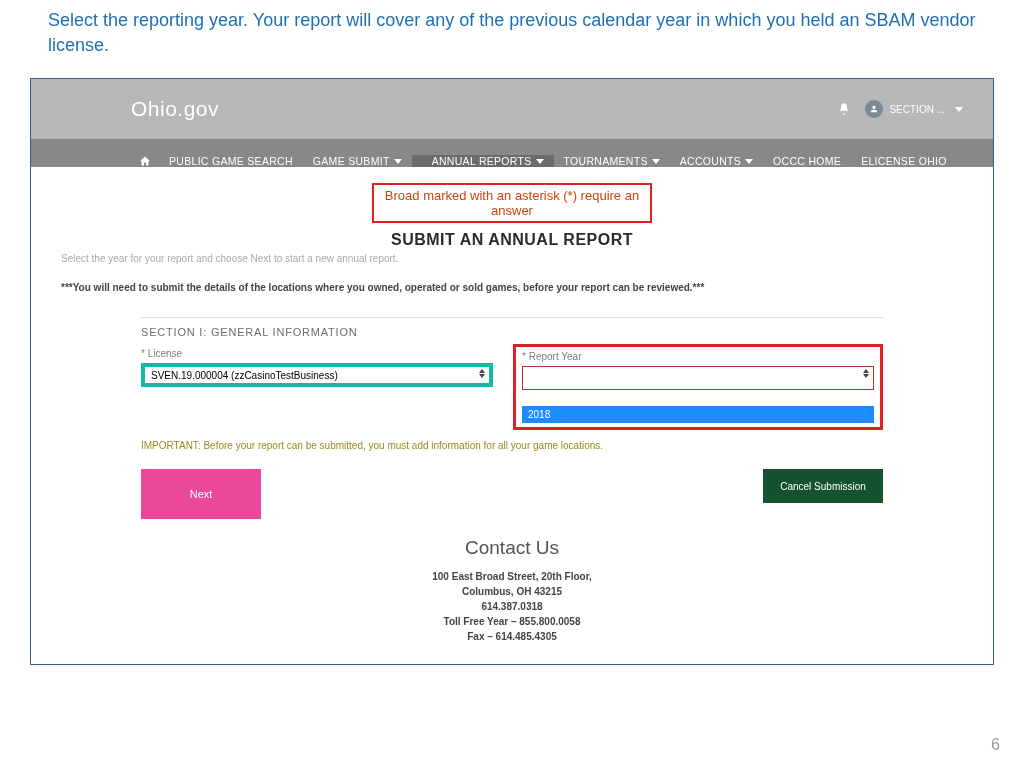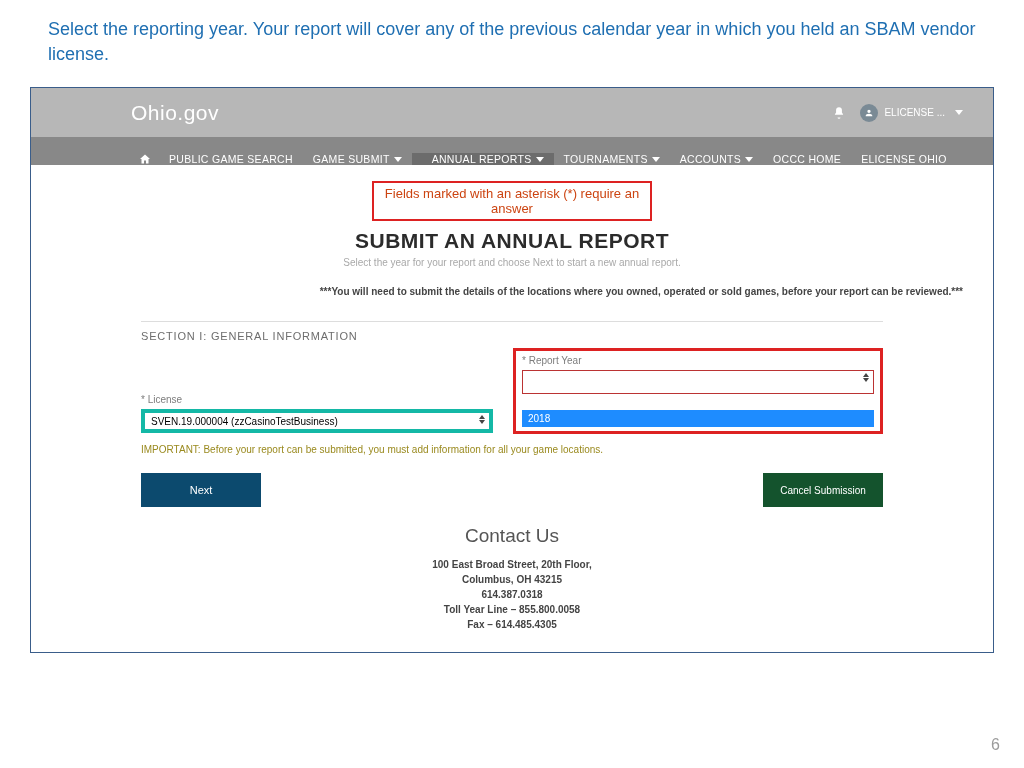--- a/index.html
+++ b/index.html
@@ -1,54 +1,54 @@
 <!DOCTYPE html>
 <html><head>
 <meta charset="utf-8">
 <style>
   * { box-sizing: border-box; margin: 0; padding: 0; }
   body { font-family: Arial, Helvetica, sans-serif; width: 1024px; height: 768px; background: #fff; position: relative; }
-  .instruction { color: #1f6fb2; font-size: 18px; padding: 17px 48px 12px 48px; line-height: 1.4; }
+  .instruction { color: #1f6fb2; font-size: 18px; padding: 8px 48px 12px 48px; line-height: 1.4; }
   .frame { margin: 8px 30px 0 30px; border: 1px solid #3a5d8a; background: #fff; }
-  .topbar { background: #b7b7b7; height: 49px; display: flex; align-items: center; padding: 0 30px; }
+  .topbar { background: #b7b7b7; height: 60px; display: flex; align-items: center; padding: 0 30px; }
   .brand { color: #fff; font-size: 21px; font-weight: 300; letter-spacing: .5px; flex: 0 0 auto; margin-left: 70px; }
   .top-spacer { flex: 1; }
   .bell { width: 14px; height: 14px; display: inline-block; margin-right: 14px; }
   .bell svg { fill: #fff; }
   .user-chip { display: inline-flex; align-items: center; gap: 6px; color: #fff; font-size: 10px; }
   .avatar { width: 18px; height: 18px; border-radius: 50%; background: #7a8a95; display: inline-flex; align-items: center; justify-content: center; }
   .avatar svg { fill: #fff; width: 10px; height: 10px; }
   .caret { width: 0; height: 0; border-left: 4px solid transparent; border-right: 4px solid transparent; border-top: 5px solid #fff; display: inline-block; margin-left: 4px; }
   .navbar { background: #888; height: 28px; display: flex; align-items: flex-end; padding-left: 100px; }
   .nav-home { width: 28px; display: flex; align-items: center; justify-content: center; }
   .nav-home svg { fill: #fff; width: 12px; height: 12px; }
   .nav-item { color: #fff; font-size: 10.5px; padding: 0 10px; display: flex; align-items: center; gap: 4px; letter-spacing: .3px; white-space: nowrap; }
   .nav-item.active { background: #6c6c6c; padding-left: 20px; }
   .chev { width: 0; height: 0; border-left: 4px solid transparent; border-right: 4px solid transparent; border-top: 5px solid #fff; display: inline-block; }
   .content { padding: 10px 30px 20px 30px; }
   .req-box { border: 2px solid #d22; color: #c41; font-size: 13px; text-align: center; width: 280px; margin: 6px auto 8px auto; padding: 3px 6px; }
-  .page-title { text-align: center; font-size: 21px; font-weight: 700; letter-spacing: .5px; color: #2b2b2b; }
-  .page-sub { text-align: center; font-size: 10px; color: #a9a9a9; margin-top: 4px; }
-  .note-bold { text-align: right; font-size: 10px; font-weight: 700; color: #444; margin-top: 18px; }
+  .page-title { text-align: center; font-size: 16px; font-weight: 700; letter-spacing: .5px; color: #2b2b2b; }
+  .page-sub { font-size: 10px; color: #a9a9a9; margin-top: 4px; }
+  .note-bold { text-align: left; font-size: 10px; font-weight: 700; color: #444; margin-top: 18px; }
   .section-wrap { margin: 24px 80px 0 80px; }
   .hr { border: 0; border-top: 1px solid #ddd; margin-bottom: 8px; }
   .section-title { font-size: 11px; color: #6d6d6d; letter-spacing: .8px; margin-bottom: 10px; }
   .row { display: flex; gap: 20px; align-items: flex-start; position: relative; }
-  .col { flex: 1; margin-top: 42px; }
+  .col { flex: 1; }
   .lbl { font-size: 10px; color: #7d7d7d; margin-bottom: 4px; display: block; }
   .sel { width: 100%; height: 24px; border: 4px solid #14b8a6; font-size: 10px; padding: 0 18px 0 6px; background: #fff; position: relative; display: flex; align-items: center; }
   .spin { position: absolute; right: 4px; top: 2px; display: flex; flex-direction: column; gap: 1px; }
   .spin .t { width: 0; height: 0; border-left: 3px solid transparent; border-right: 3px solid transparent; border-bottom: 4px solid #444; }
   .spin .b { width: 0; height: 0; border-left: 3px solid transparent; border-right: 3px solid transparent; border-top: 4px solid #444; }
   .year-highlight { border: 3px solid #d22; padding: 4px 6px 4px 6px; margin-top: -4px; }
   .year-highlight .sel { border: 1px solid #b33; }
   .dropdown-open { background: #1e8cff; color: #fff; font-size: 10px; padding: 3px 6px; margin-top: 16px; }
   .important { color: #9a8a1f; font-size: 10px; margin: 10px 80px 0 80px; }
   .btn-row { display: flex; justify-content: space-between; margin: 18px 80px 0 80px; }
-  .btn-next { background: #0c4a6e; color: #fff; font-size: 11px; border: none; width: 120px; height: 34px; cursor: pointer; }
+  .btn-next { background: #ec4899; color: #fff; font-size: 11px; border: none; width: 120px; height: 50px; cursor: pointer; }
   .btn-cancel { background: #14532d; color: #fff; font-size: 10px; border: none; width: 120px; height: 34px; cursor: pointer; }
   .contact { text-align: center; margin-top: 18px; }
   .contact-h { font-size: 19px; color: #555; margin-bottom: 10px; }
   .contact-l { font-size: 10px; color: #444; font-weight: 600; line-height: 1.5; }
   .pagenum { position: absolute; bottom: 14px; right: 24px; color: #9b9b9b; font-size: 16px; }
 </style>
 </head>
 <body>
 
 <div class="instruction">Select the reporting year.  Your report will cover any of the previous calendar year in which you held an SBAM vendor license.</div>
@@ -61,21 +61,21 @@
       <svg viewBox="0 0 24 24">
           <path d="M12 2a5 5 0 00-5 5v4l-2 3v1h14v-1l-2-3V7a5 5 0 00-5-5zm0 20a2.5 2.5 0 002.5-2.5h-5A2.5 2.5 0 0012 22z"></path>
         </svg>
     </span>
     <span class="user-chip">
       <span class="avatar">
         <svg viewBox="0 0 24 24">
             <path d="M12 12a4 4 0 100-8 4 4 0 000 8zm0 2c-4 0-8 2-8 5v1h16v-1c0-3-4-5-8-5z"></path>
           </svg>
       </span>
-      <span>ELICENSE ...</span>
+      <span>SECTION ...</span>
       <span class="caret"></span>
     </span>
   </div>
 
   <div class="navbar">
     <span class="nav-home">
       <svg viewBox="0 0 24 24">
           <path d="M12 3l10 9h-3v9h-5v-6H10v6H5v-9H2z"></path>
         </svg>
     </span>
@@ -100,21 +100,21 @@
       </span>
     <span class="nav-item">
         <span>OCCC HOME</span>
       </span>
     <span class="nav-item">
         <span>ELICENSE OHIO</span>
       </span>
   </div>
 
   <div class="content">
-    <div class="req-box">Fields marked with an asterisk (*) require an answer</div>
+    <div class="req-box">Broad marked with an asterisk (*) require an answer</div>
     <div class="page-title">SUBMIT AN ANNUAL REPORT</div>
     <div class="page-sub">Select the year for your report and choose Next to start a new annual report.</div>
     <div class="note-bold">***You will need to submit the details of the locations where you owned, operated or sold games, before your report can be reviewed.***</div>
 
     <div class="section-wrap">
       <hr class="hr">
       <div class="section-title">SECTION I: GENERAL INFORMATION</div>
       <div class="row">
         <div class="col">
           <span class="lbl">* License</span>
@@ -145,19 +145,19 @@
     <div class="btn-row">
       <button class="btn-next">Next</button>
       <button class="btn-cancel">Cancel Submission</button>
     </div>
 
     <div class="contact">
       <div class="contact-h">Contact Us</div>
       <div class="contact-l">100 East Broad Street, 20th Floor,</div>
       <div class="contact-l">Columbus, OH 43215</div>
       <div class="contact-l">614.387.0318</div>
-      <div class="contact-l">Toll Year Line – 855.800.0058</div>
+      <div class="contact-l">Toll Free Year – 855.800.0058</div>
       <div class="contact-l">Fax – 614.485.4305</div>
     </div>
   </div>
 </div>
 
 <div class="pagenum">6</div>
 
 </body></html>

